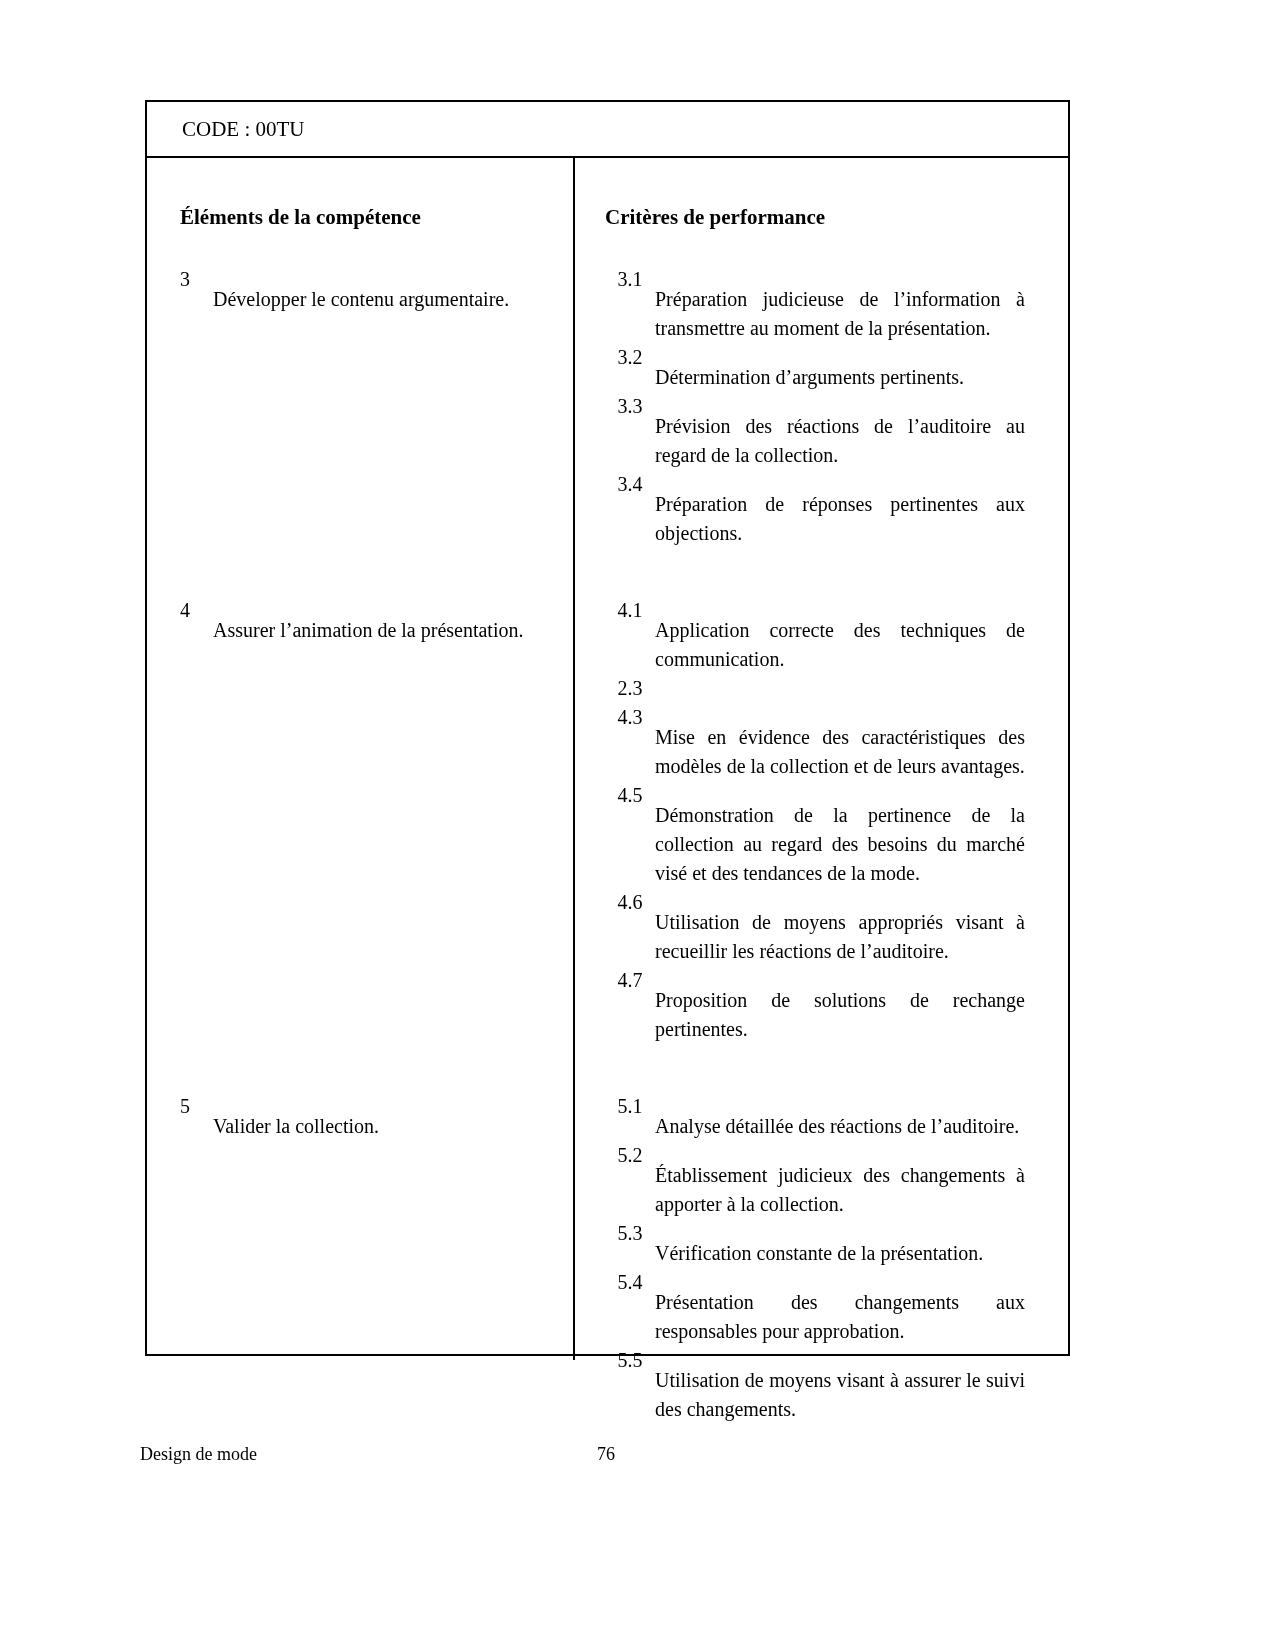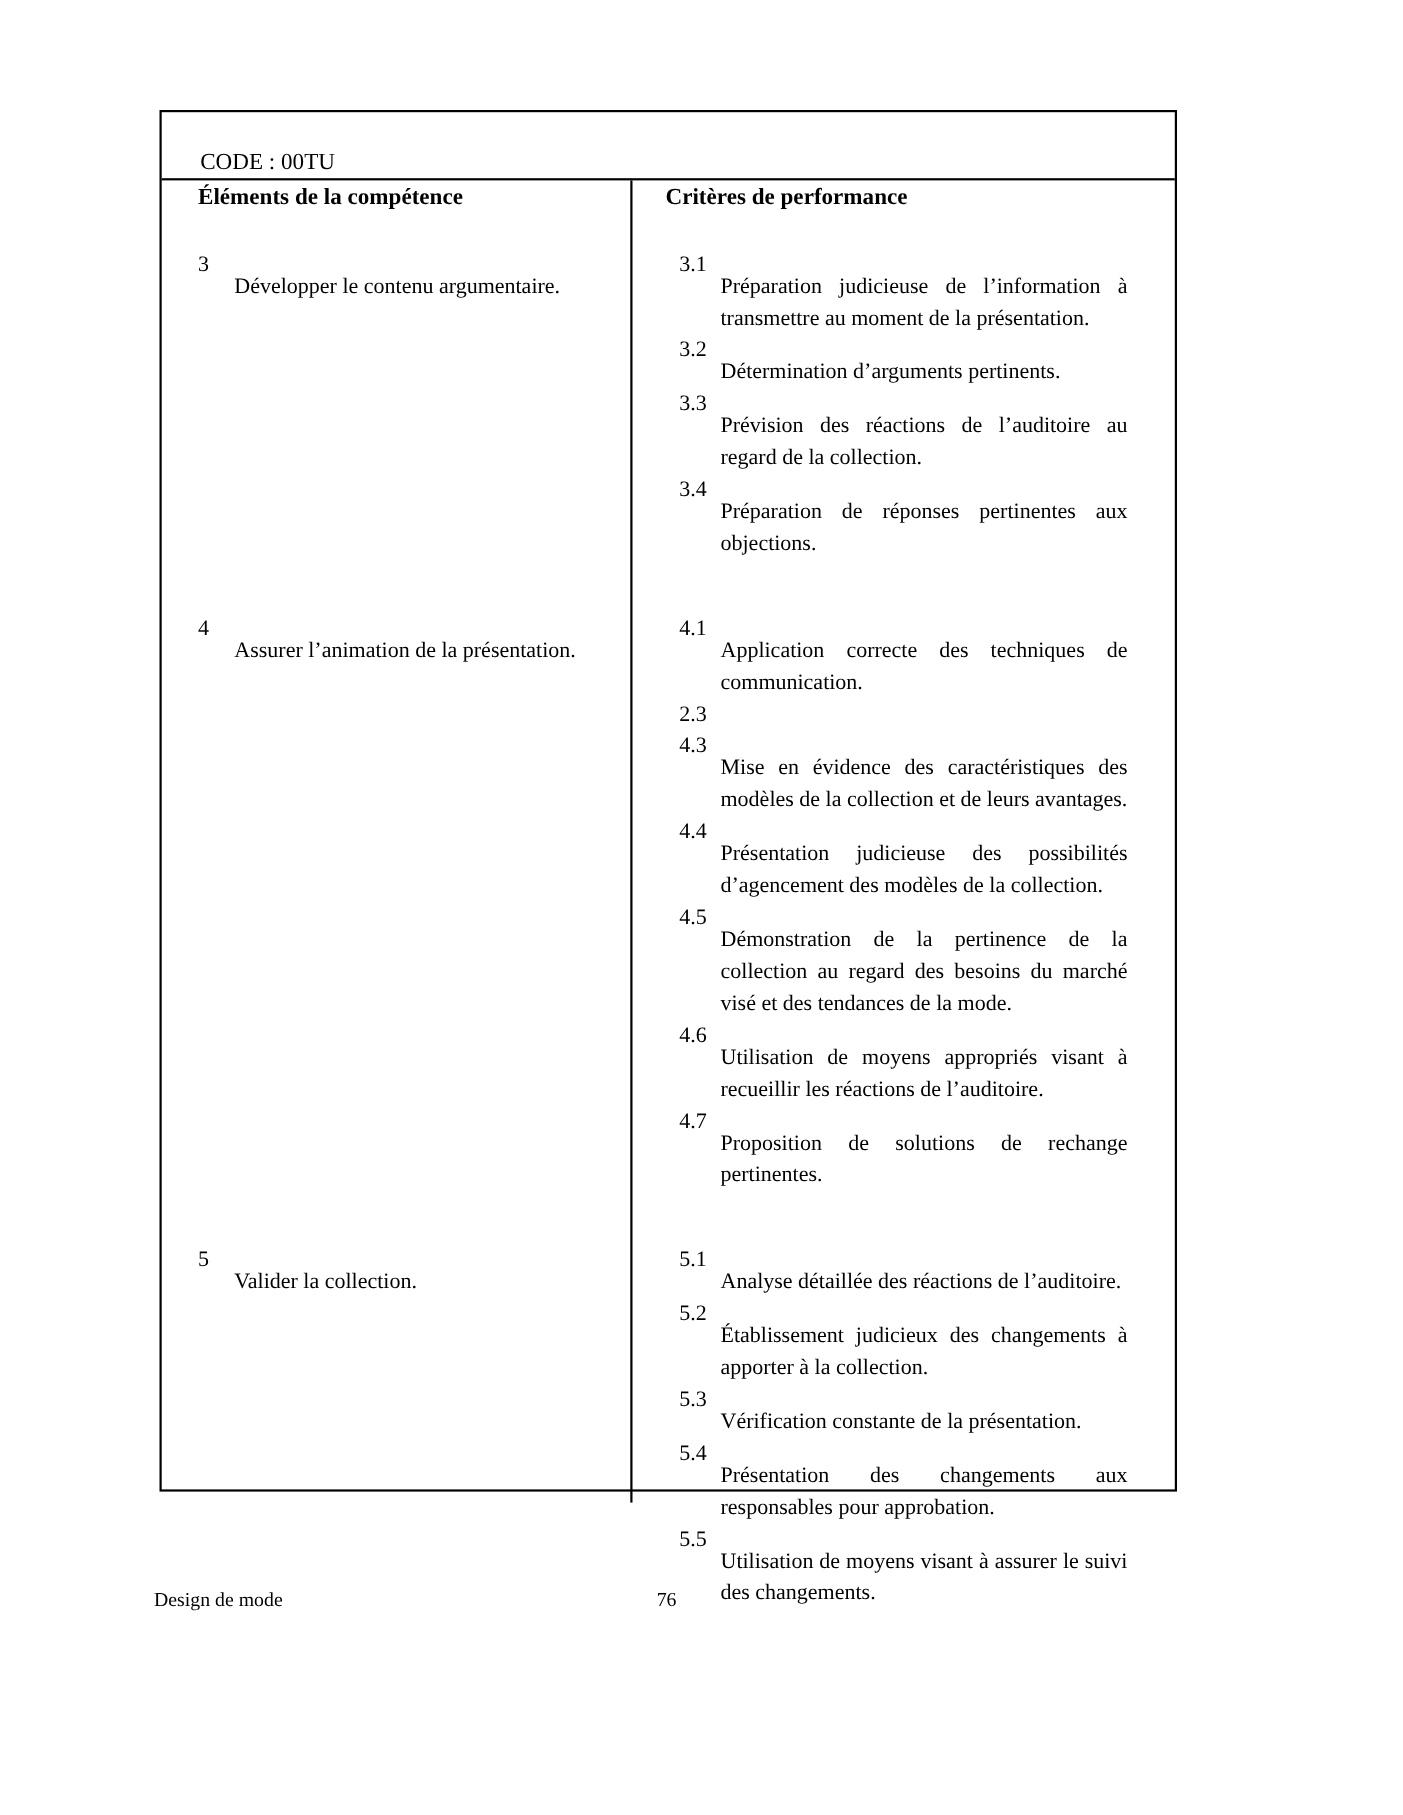--- a/index.html
+++ b/index.html
@@ -15,27 +15,26 @@
   .doc-box {
     position: absolute;
     left: 145px;
     top: 100px;
     width: 925px;
     height: 1256px;
     border: 2px solid #000000;
     background: #ffffff;
   }
   .code-row {
-    height: 32px;
+    height: 56px;
     border-bottom: 2px solid #000000;
     display: flex;
     align-items: center;
     padding-left: 35px;
     font-size: 21px;
-    margin-top: 30px;
   }
   .table-body {
     position: relative;
     height: 1202px;
   }
   .column-divider {
     position: absolute;
     left: 426px;
     top: 0;
     bottom: 0;
@@ -47,20 +46,21 @@
     width: 426px;
     padding: 0 43px 0 33px;
     flex: 0 0 426px;
   }
   .cell-right {
     width: 495px;
     padding: 0 43px 0 32px;
     flex: 0 0 495px;
   }
   .headers-row {
+    padding-top: 45px;
     margin-bottom: 33px;
   }
   .col-header {
     font-weight: bold;
     font-size: 21px;
     line-height: 29px;
   }
   .group-row { margin-bottom: 48px; }
   .item {
     display: flex;
@@ -146,24 +146,20 @@
           <div class="text">Application correcte des techniques de communication.</div>
         </div>
         <div class="item crit-item">
           <span class="num">2.3</span>
         </div>
         <div class="item crit-item">
           <span class="num">4.3</span>
           <div class="text">Mise en évidence des caractéristiques des modèles de la collection et de leurs avantages.</div>
         </div>
         <div class="item crit-item">
-          <span class="num">4.4</span>
-          <div class="text">Présentation judicieuse des possibilités d’agencement des modèles de la collection.</div>
-        </div>
-        <div class="item crit-item">
           <span class="num">4.5</span>
           <div class="text">Démonstration de la pertinence de la collection au regard des besoins du marché visé et des tendances de la mode.</div>
         </div>
         <div class="item crit-item">
           <span class="num">4.6</span>
           <div class="text">Utilisation de moyens appropriés visant à recueillir les réactions de l’auditoire.</div>
         </div>
         <div class="item crit-item">
           <span class="num">4.7</span>
           <div class="text">Proposition de solutions de rechange pertinentes.</div>

